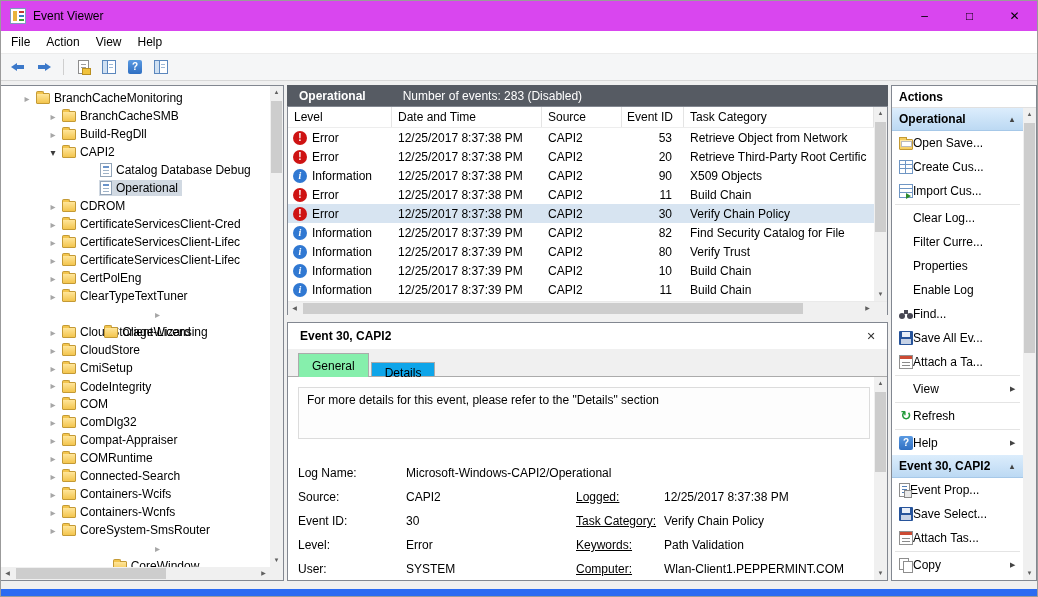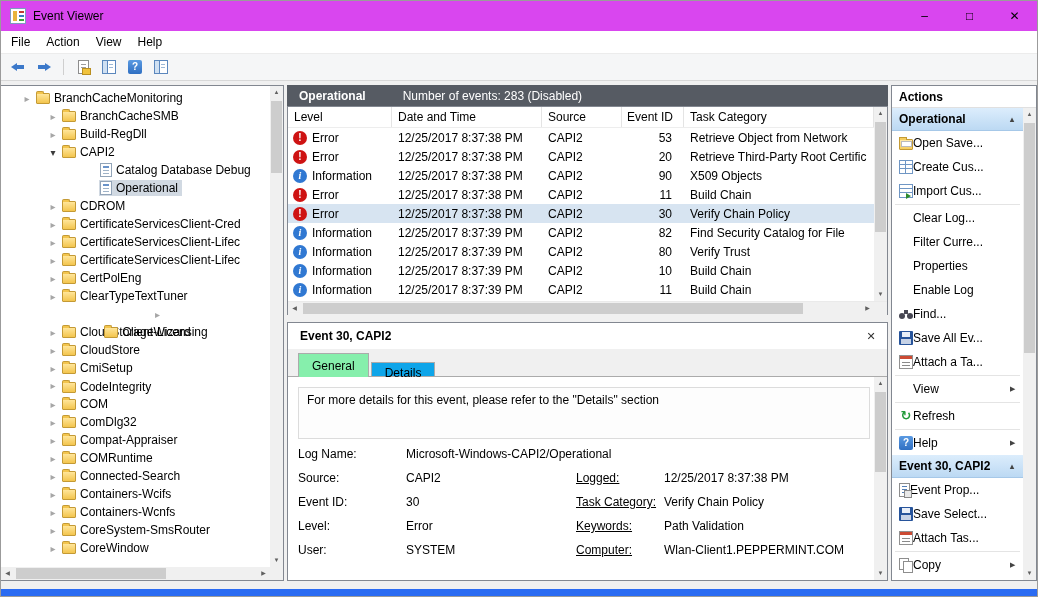--- a/index.html
+++ b/index.html
@@ -94,21 +94,21 @@
 .detail-header{height:26px;flex:none;background:#fff;display:flex;align-items:center;padding:0 6px 0 12px;}
 .detail-title{font-weight:bold;}
 .detail-close{margin-left:auto;width:20px;height:20px;display:flex;align-items:center;justify-content:center;}
 .x-icon::before{content:"✕";position:absolute;inset:0;font-size:11px;color:#333;text-align:center;line-height:14px;}
 .tabs{height:27px;flex:none;display:flex;align-items:flex-end;padding-left:10px;background:#f0f0f0;position:relative;z-index:2;}
 .tab{height:14px;padding:3px 13px 0;border:1px solid #ababab;border-bottom:none;background:#0ea5e9;margin-right:2px;}
 .tab.active{background:#86efac;height:24px;margin-bottom:-1px;padding-top:5px;}
 .tab-content{flex:1;min-height:0;background:#fff;border-top:1px solid #ababab;display:flex;}
 .detail-main{flex:1;min-width:0;padding:10px 4px 0 10px;overflow:hidden;}
 .message-box{height:52px;border:1px solid #dcdcdc;background:#fdfdfd;padding:5px 8px;}
-.detail-fields{margin-top:8px;}
+.detail-fields{margin-top:27px;}
 .field-row{height:24px;display:flex;align-items:flex-start;}
 .fl1{width:108px;flex:none;}
 .fv1{width:170px;flex:none;white-space:nowrap;overflow:visible;}
 .fl2{width:88px;flex:none;text-decoration:underline;}
 .fv2{flex:1;min-width:0;white-space:nowrap;overflow:hidden;}
 
 .actions-panel{width:146px;flex:none;background:#fff;border:1px solid #828790;display:flex;flex-direction:column;}
 .actions-title{height:22px;flex:none;font-weight:bold;padding:4px 0 0 7px;border-bottom:1px solid #e0e0e0;}
 .actions-body{flex:1;display:flex;min-height:0;}
 .actions-list{flex:1;min-width:0;overflow:hidden;}
@@ -370,21 +370,21 @@
               <span class="tree-label">Containers-Wcnfs</span>
             </span>
           </div>
           <div class="tree-item" style="padding-left: 44px;">
             <span class="chevron chev-right"></span>
             <span class="tree-label-box">
               <span class="icon icon-folder"></span>
               <span class="tree-label">CoreSystem-SmsRouter</span>
             </span>
           </div>
-          <div class="tree-item" style="padding-left: 44px;">
+          <div class="tree-item" style="padding-left: 44px; flex-direction: column;">
             <span class="chevron chev-right"></span>
             <span class="tree-label-box">
               <span class="icon icon-folder"></span>
               <span class="tree-label">CoreWindow</span>
             </span>
           </div>
         </div>
       <div class="sb-v">
         <div class="sb-btn up"></div>
         <div class="sb-track">

